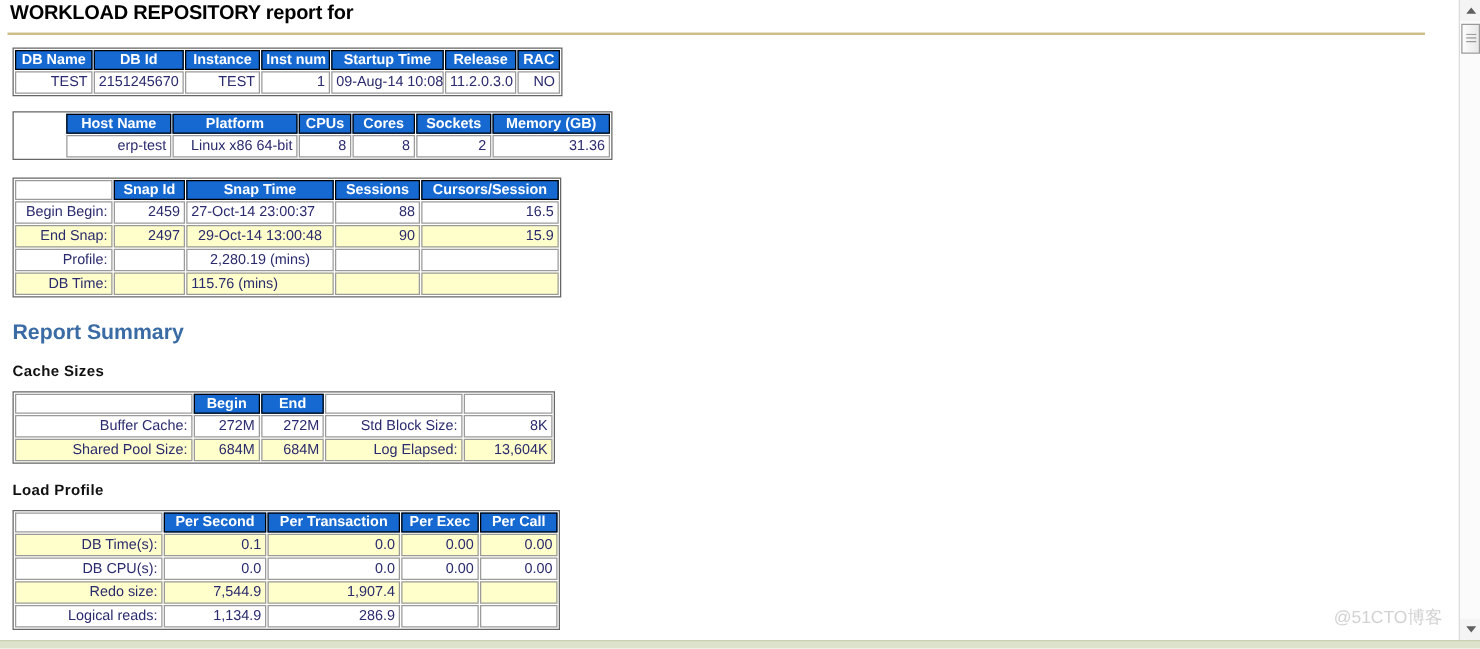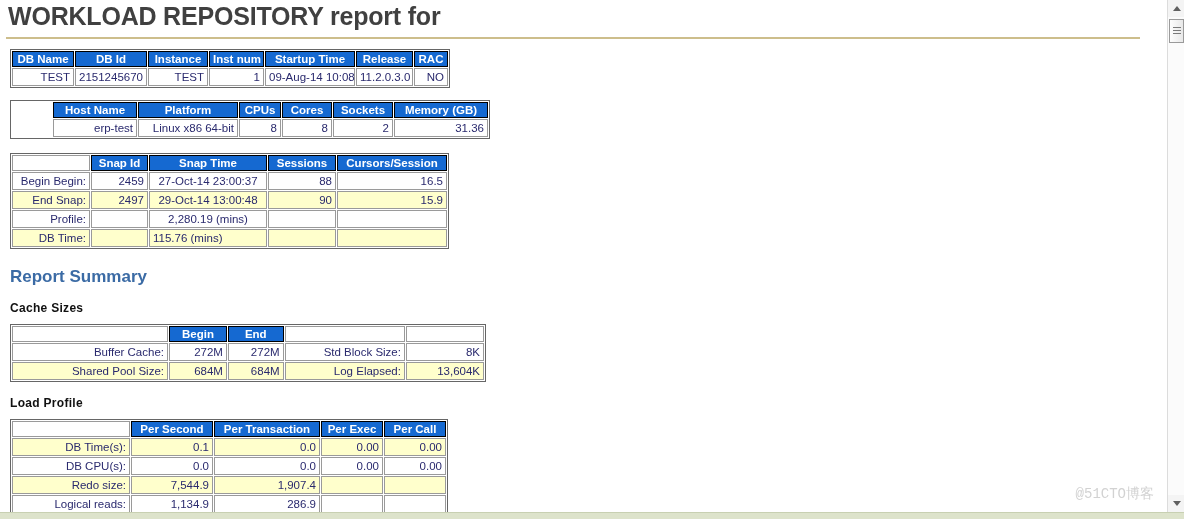--- a/index.html
+++ b/index.html
@@ -23,23 +23,23 @@
     height: 512px;
     overflow: hidden;
     background: #ffffff;
   }
   #page-inner {
     padding: 0 0 0 4px;
   }
 
   
   .report-title {
-    font-size: 25px;
+    font-size: 16px;
     font-weight: bold;
-    color: #404040;
+    color: #000000;
     letter-spacing: -0.2px;
     margin: 2px 0 0 4px;
     white-space: nowrap;
     font-family: "Liberation Sans", sans-serif;
   }
   .title-rule {
     height: 0;
     border-top: 2px solid #cdbe8c;
     margin: 6px 20px 0 2px;
     width: 1134px;
@@ -113,21 +113,21 @@
     box-sizing: border-box;
   }
 
   
   #watermark {
     position: absolute;
     right: 30px;
     bottom: 16px;
     font-size: 14px;
     color: #d2d2d2;
-    font-family: Liberation Mono, monospace;
+    font-family: Liberation Sans, sans-serif;
     white-space: nowrap;
     pointer-events: none;
   }
 
   
   #scrollbar {
     position: absolute;
     right: 0; top: 0;
     width: 17px;
     height: 512px;
@@ -262,21 +262,21 @@
           <th>Snap Id</th>
           <th>Snap Time</th>
           <th>Sessions</th>
           <th>Cursors/Session</th>
         </tr>
       </thead>
       <tbody>
         <tr>
           <td class="lbl">Begin Begin:</td>
           <td class="num">2459</td>
-          <td style="text-align:center">27-Oct-14 23:00:37</td>
+          <td style="">27-Oct-14 23:00:37</td>
           <td class="num">88</td>
           <td class="num">16.5</td>
         </tr>
         <tr class="alt">
           <td class="lbl">End Snap:</td>
           <td class="num">2497</td>
           <td style="text-align:center">29-Oct-14 13:00:48</td>
           <td class="num">90</td>
           <td class="num">15.9</td>
         </tr>
@@ -294,21 +294,21 @@
           <td class="num"></td>
           <td class="num"></td>
         </tr>
       </tbody>
     </table>
 
     <div class="h2">Report Summary</div>
 
     <div class="h3">Cache Sizes</div>
 
-    <table class="awr" id="tbl-cache" style="width:476px; margin-top:9px;">
+    <table class="awr" id="tbl-cache" style="width:434px; margin-top:9px;">
       <colgroup>
         <col style="width:140px">
           <col style="width:52px">
           <col style="width:50px">
         <col style="width:108px">
           <col style="width:70px">
       </colgroup>
       <thead>
         <tr>
           <th class="blank"></th>

